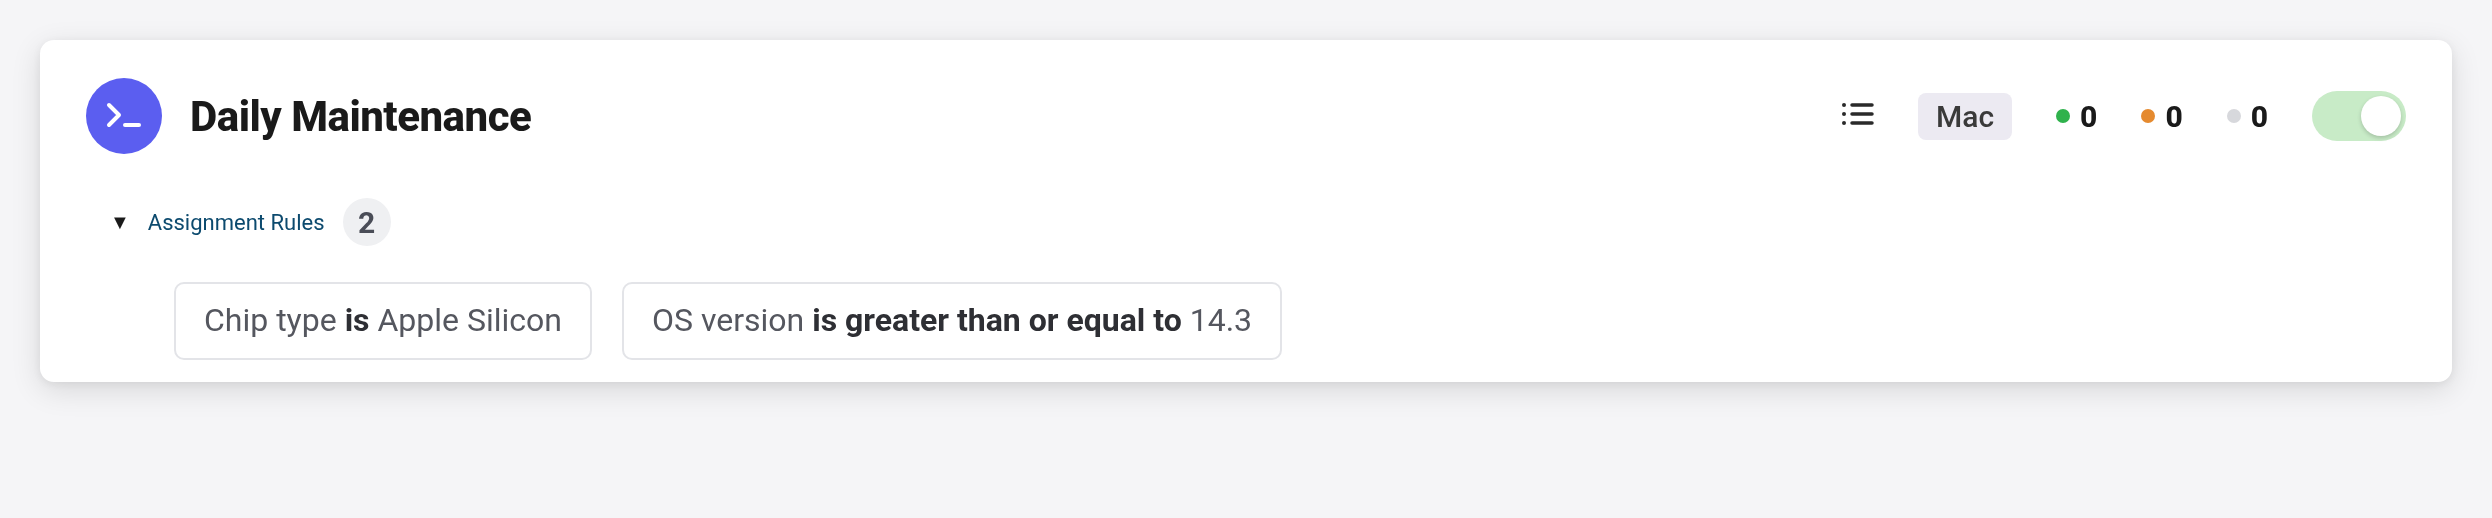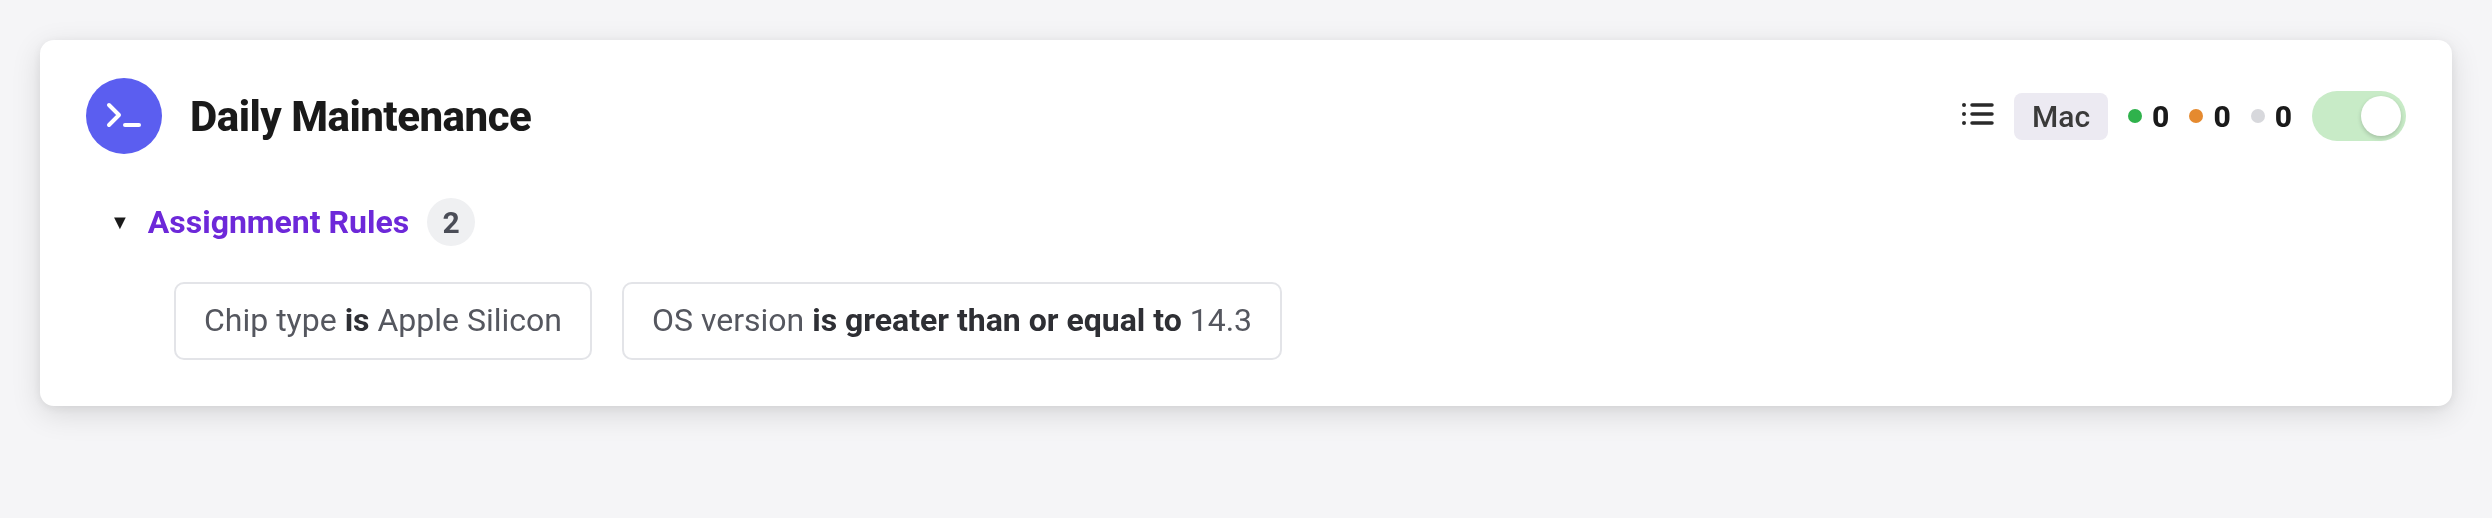--- a/index.html
+++ b/index.html
@@ -6,21 +6,21 @@
     body {
       font-family: -apple-system, BlinkMacSystemFont, "Segoe UI", Roboto, Helvetica, Arial, sans-serif;
       background: #f5f5f7;
       padding: 40px;
       width: 2492px;
     }
     .card {
       background: #ffffff;
       border-radius: 14px;
       box-shadow: 0 8px 30px rgba(0,0,0,0.12), 0 2px 8px rgba(0,0,0,0.06);
-      padding: 38px 46px 46px 46px;
+      padding: 38px 46px 22px 46px;
       position: relative;
     }
     .header-row {
       display: flex;
       align-items: center;
       justify-content: space-between;
     }
     .title-group {
       display: flex;
       align-items: center;
@@ -39,21 +39,21 @@
     }
     .title {
       font-size: 42px;
       font-weight: 800;
       color: #1a1a1a;
       letter-spacing: -0.5px;
     }
     .meta-group {
       display: flex;
       align-items: center;
-      gap: 20px;
+      gap: 44px;
     }
     .list-icon {
       color: #2a2a2a;
     }
     .platform-chip {
       background: #eceaf2;
       border-radius: 8px;
       padding: 6px 18px;
       font-size: 30px;
       font-weight: 500;
@@ -100,23 +100,23 @@
       gap: 18px;
       margin-top: 44px;
       margin-left: 24px;
     }
     .disclosure {
       color: #1a1a1a;
       font-size: 20px;
       user-select: none;
     }
     .section-title {
-      font-size: 32px;
-      font-weight: 700;
-      color: #6d28d9;
+      font-size: 22px;
+      font-weight: 400;
+      color: #0c4a6e;
     }
     .count-pill {
       background: #eff0f2;
       border-radius: 999px;
       min-width: 48px;
       height: 48px;
       display: flex;
       align-items: center;
       justify-content: center;
       font-size: 30px;

